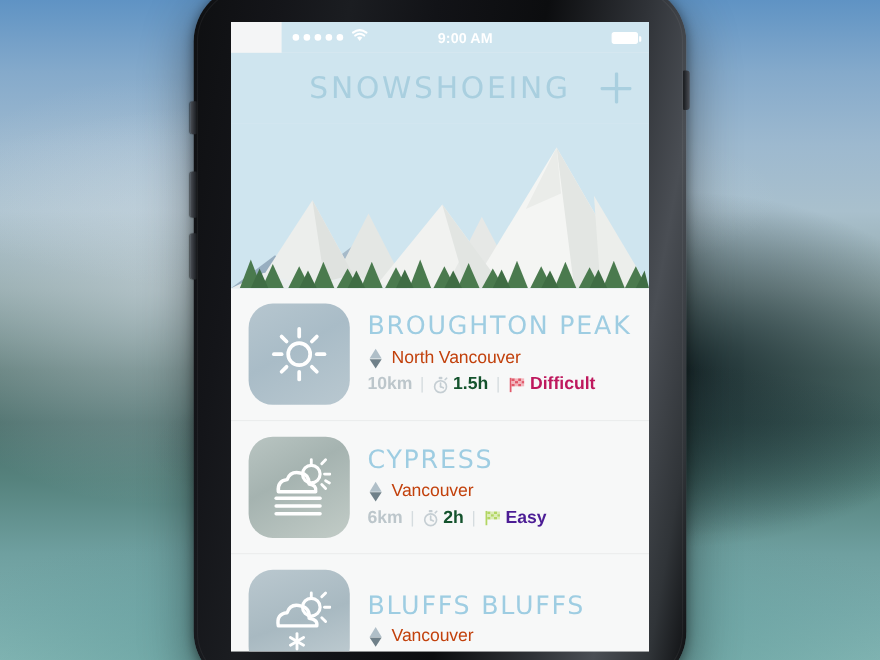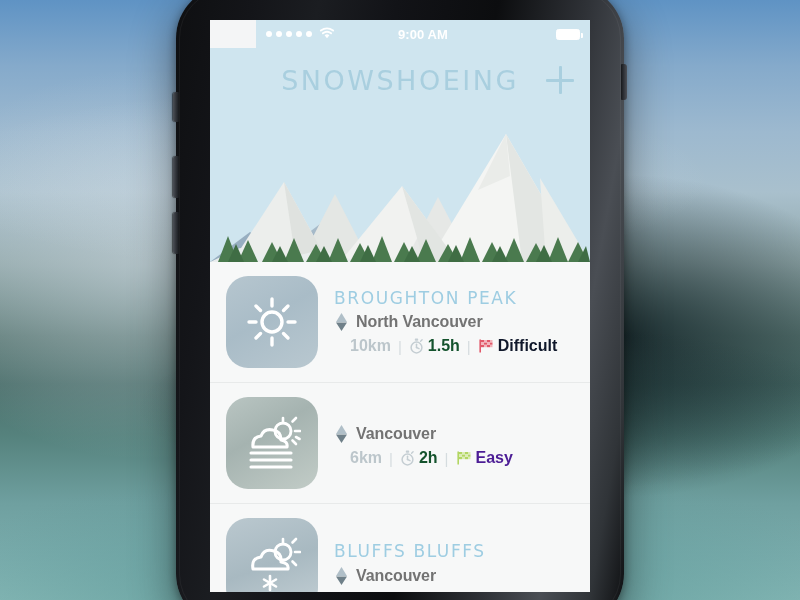--- a/index.html
+++ b/index.html
@@ -153,40 +153,40 @@
     overflow:hidden; position:relative;
   }
   .thumb.t1 { background: linear-gradient(150deg,#b6c6cf 0%, #a9bcc7 45%, #b9c8d0 100%); }
   .thumb.t2 { background: linear-gradient(150deg,#b9c5c2 0%, #a5b3b0 40%, #c2ccc7 100%); }
   .thumb.t3 { background: linear-gradient(160deg,#bac8cf 0%, #a8b9c1 50%, #c3cfd4 100%); }
   .thumb svg { position:relative; z-index:2; }
 
   .row-body { padding-left:16px; flex:1; min-width:0; }
   .trail-name {
     font-family:"DejaVu Sans", sans-serif;
-    font-size:17px; letter-spacing:1.6px;
+    font-size:23px; letter-spacing:1.6px;
     color:#9ecde2; line-height:1.1;
     white-space:nowrap;
   }
   .loc-line {
     display:flex; align-items:center; gap:7px;
     margin-top:5px;
   }
   .loc-text {
-    font-size:16px; font-weight:700; color:#737373; letter-spacing:-0.1px;
+    font-size:16px; font-weight:400; color:#c2410c; letter-spacing:-0.1px;
   }
   .meta-line {
     display:flex; align-items:center; gap:7px;
     margin-top:5px;
   }
-  .meta-dist { font-size:16px; font-weight:700; color:#bcc6cb;margin-left:16px; }
+  .meta-dist { font-size:16px; font-weight:700; color:#bcc6cb; }
   .meta-sep  { font-size:15px; color:#d5dcdf; }
   .meta-time { font-size:16px; font-weight:700; color:#14532d; }
   .meta-diff { font-size:16px; font-weight:700; }
-  .diff-difficult { color:#0f172a; }
+  .diff-difficult { color:#be185d; }
   .diff-easy { color:#4c1d95; }
   .meta-group { display:flex; align-items:center; gap:4px; }
 </style>
 </head>
 <body>
 
 <div id="backdrop"></div>
 
 <div id="phone">
   <div class="side-btn" id="btn-mute"></div>
@@ -361,20 +361,21 @@
             <circle cx="40" cy="16" r="8" fill="none" stroke="#ffffff" stroke-width="2.9"></circle>
             <path d="M10 32 Q9 22 18 21 Q21 13 30 15 Q38 16 38 25 Q45 26 44 32 Z" fill="none" stroke="#ffffff" stroke-width="3.1" stroke-linejoin="round"></path>
             <g stroke="#ffffff" stroke-width="3.1" stroke-linecap="round">
               <line x1="8" y1="38" x2="48" y2="38"></line>
               <line x1="8" y1="45" x2="48" y2="45"></line>
               <line x1="8" y1="52" x2="48" y2="52"></line>
             </g>
           </svg>
         </div>
         <div class="row-body">
+          <div class="trail-name">CYPRESS</div>
           <div class="loc-line">
             <svg width="15" height="20" viewBox="0 0 15 20">
               <polygon points="7.5,1 13,10 2,10" fill="#b0bfc8"></polygon>
               <polygon points="2,10.5 13,10.5 7.5,19" fill="#6f8089"></polygon>
             </svg>
             <span class="loc-text">Vancouver</span>
           </div>
           <div class="meta-line">
             <span class="meta-dist">6km</span>
             <span class="meta-sep">|</span>

